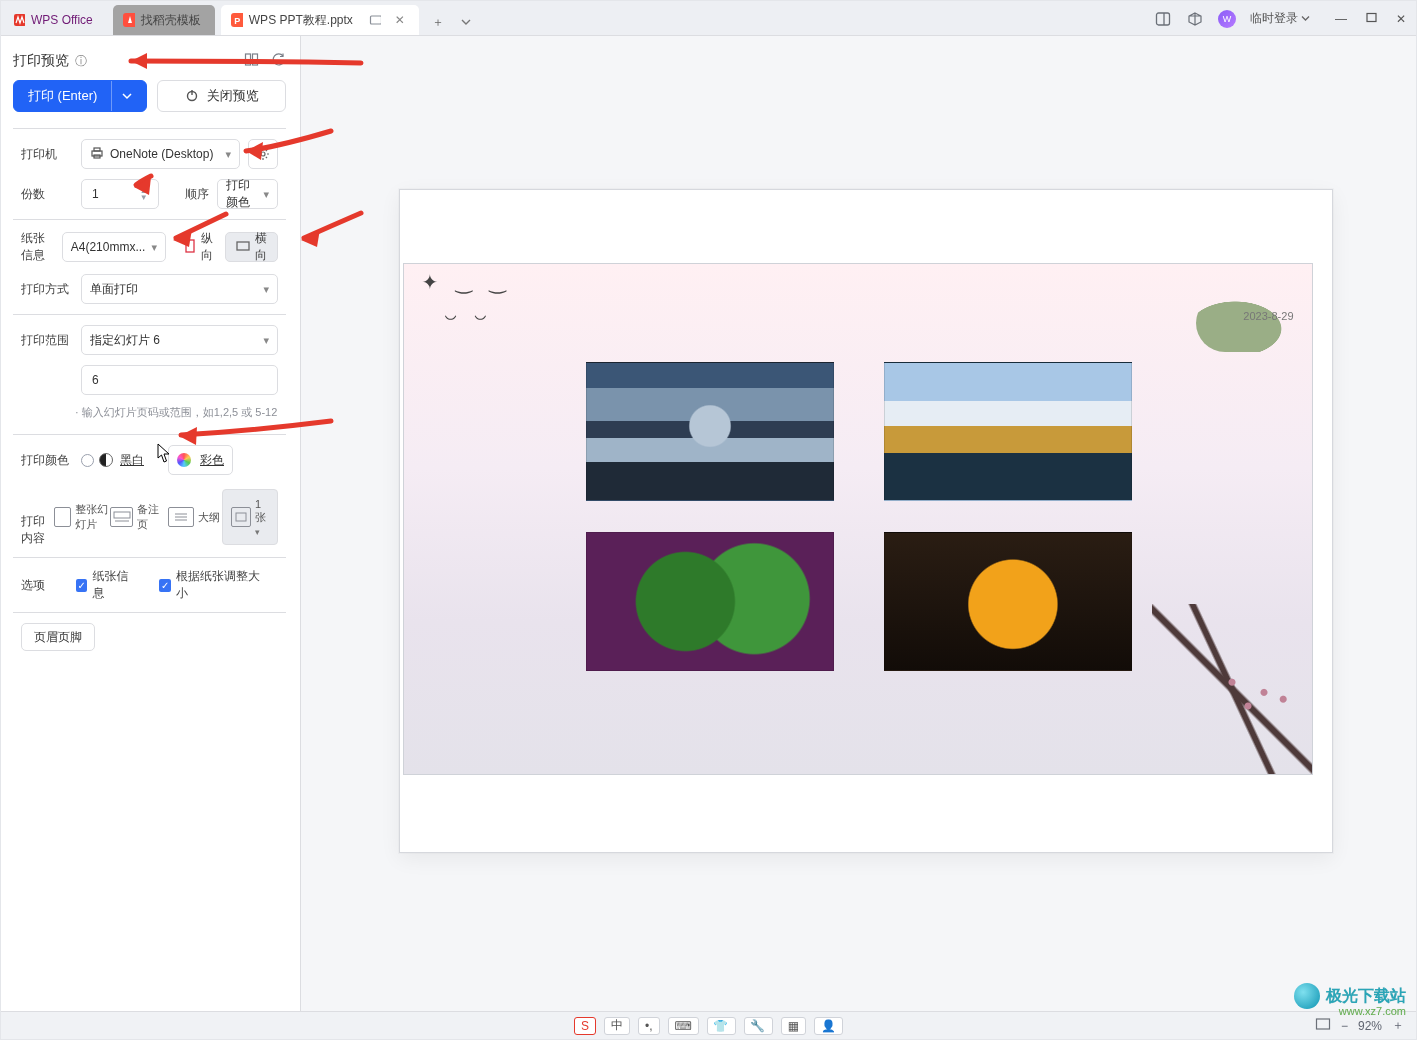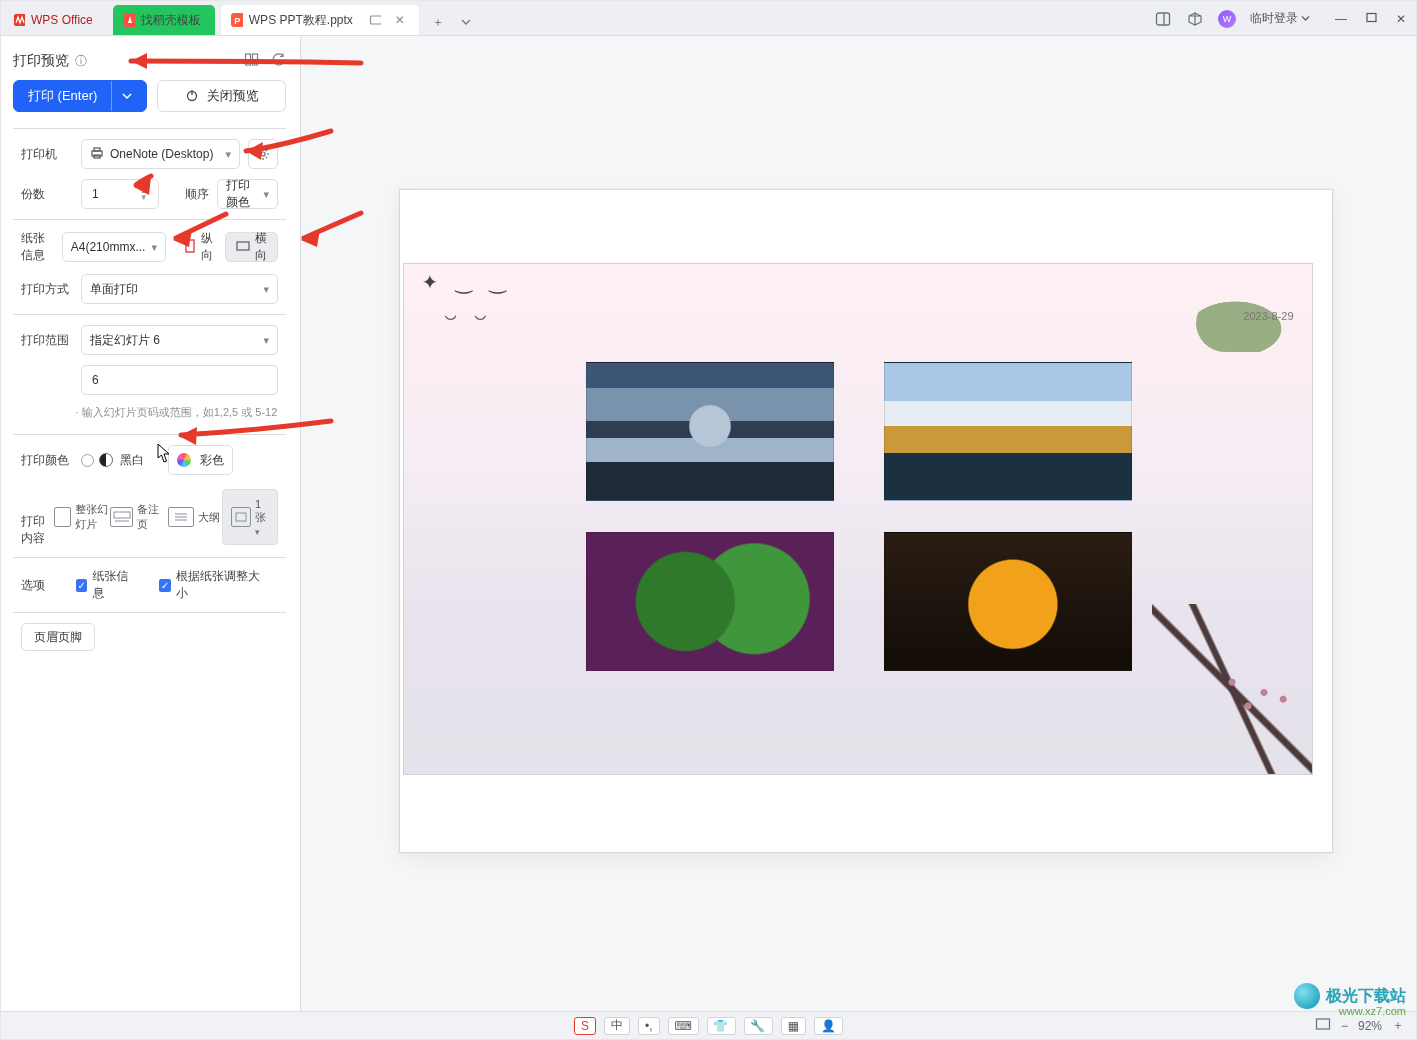--- a/index.html
+++ b/index.html
@@ -38,28 +38,28 @@
     display:flex;align-items:flex-end;
     padding:0 12px 0 8px;
     gap:6px;
     position:relative;
   }
   .tab{
     height:30px;
     display:flex;align-items:center;
     padding:0 14px 0 10px;
     border-radius:5px 5px 0 0;
-    background:#22c55e;
+    background:#a3a3a3;
     color:#444;
     gap:6px;
     font-size:12px;
     position:relative;
   }
   .tab.app{
-    background:transparent;color:#b91c1c;font-weight:500;padding-left:4px;
+    background:transparent;color:#701a75;font-weight:500;padding-left:4px;
   }
   .tab.active{background:#fff;}
   .tab .dot{width:12px;height:12px;display:inline-flex;align-items:center;justify-content:center;}
   .tab .close{margin-left:8px;font-size:12px;color:#888;}
   .newtab{
     width:26px;height:26px;display:flex;align-items:center;justify-content:center;
     color:#666;border-radius:4px;
   }
   .tb-right{
     position:absolute;right:8px;top:0;height:35px;
@@ -124,21 +124,21 @@
   .seg{display:flex;gap:6px;}
   .seg .opt{
     height:30px;padding:0 10px;border:1px solid var(--border);border-radius:5px;background:#fff;display:flex;align-items:center;gap:5px;color:#444;
   }
   .seg .opt.sel{background:var(--selected);}
 
   .divider{height:1px;background:var(--border);margin:8px 0;}
 
   .hint{color:var(--hint);font-size:11px;margin-left:62px;margin-top:2px;}
 
-  .radio{display:inline-flex;align-items:center;gap:5px;margin-right:16px;}
+  .radio{display:inline-flex;align-items:center;gap:5px;margin-right:16px;text-decoration:underline;}
   .radio .bullet{width:13px;height:13px;border:1px solid #9aa0ad;border-radius:50%;display:inline-block;position:relative;}
   .radio .swirl{width:14px;height:14px;border-radius:50%;background:conic-gradient(#f55,#fc5,#5c5,#5cf,#55f,#f5c,#f55);display:inline-block;margin-right:4px;}
   .radio .bw{width:14px;height:14px;border-radius:50%;background:linear-gradient(90deg,#222 50%,#fff 50%);border:1px solid #666;display:inline-block;margin-right:4px;}
 
   .grid4{display:flex;gap:0;margin-top:4px;}
   .thumb{
     width:56px;height:56px;display:flex;align-items:center;justify-content:center;gap:4px;
     border-radius:4px;
   }
   .thumb.sel{background:var(--selected);}

